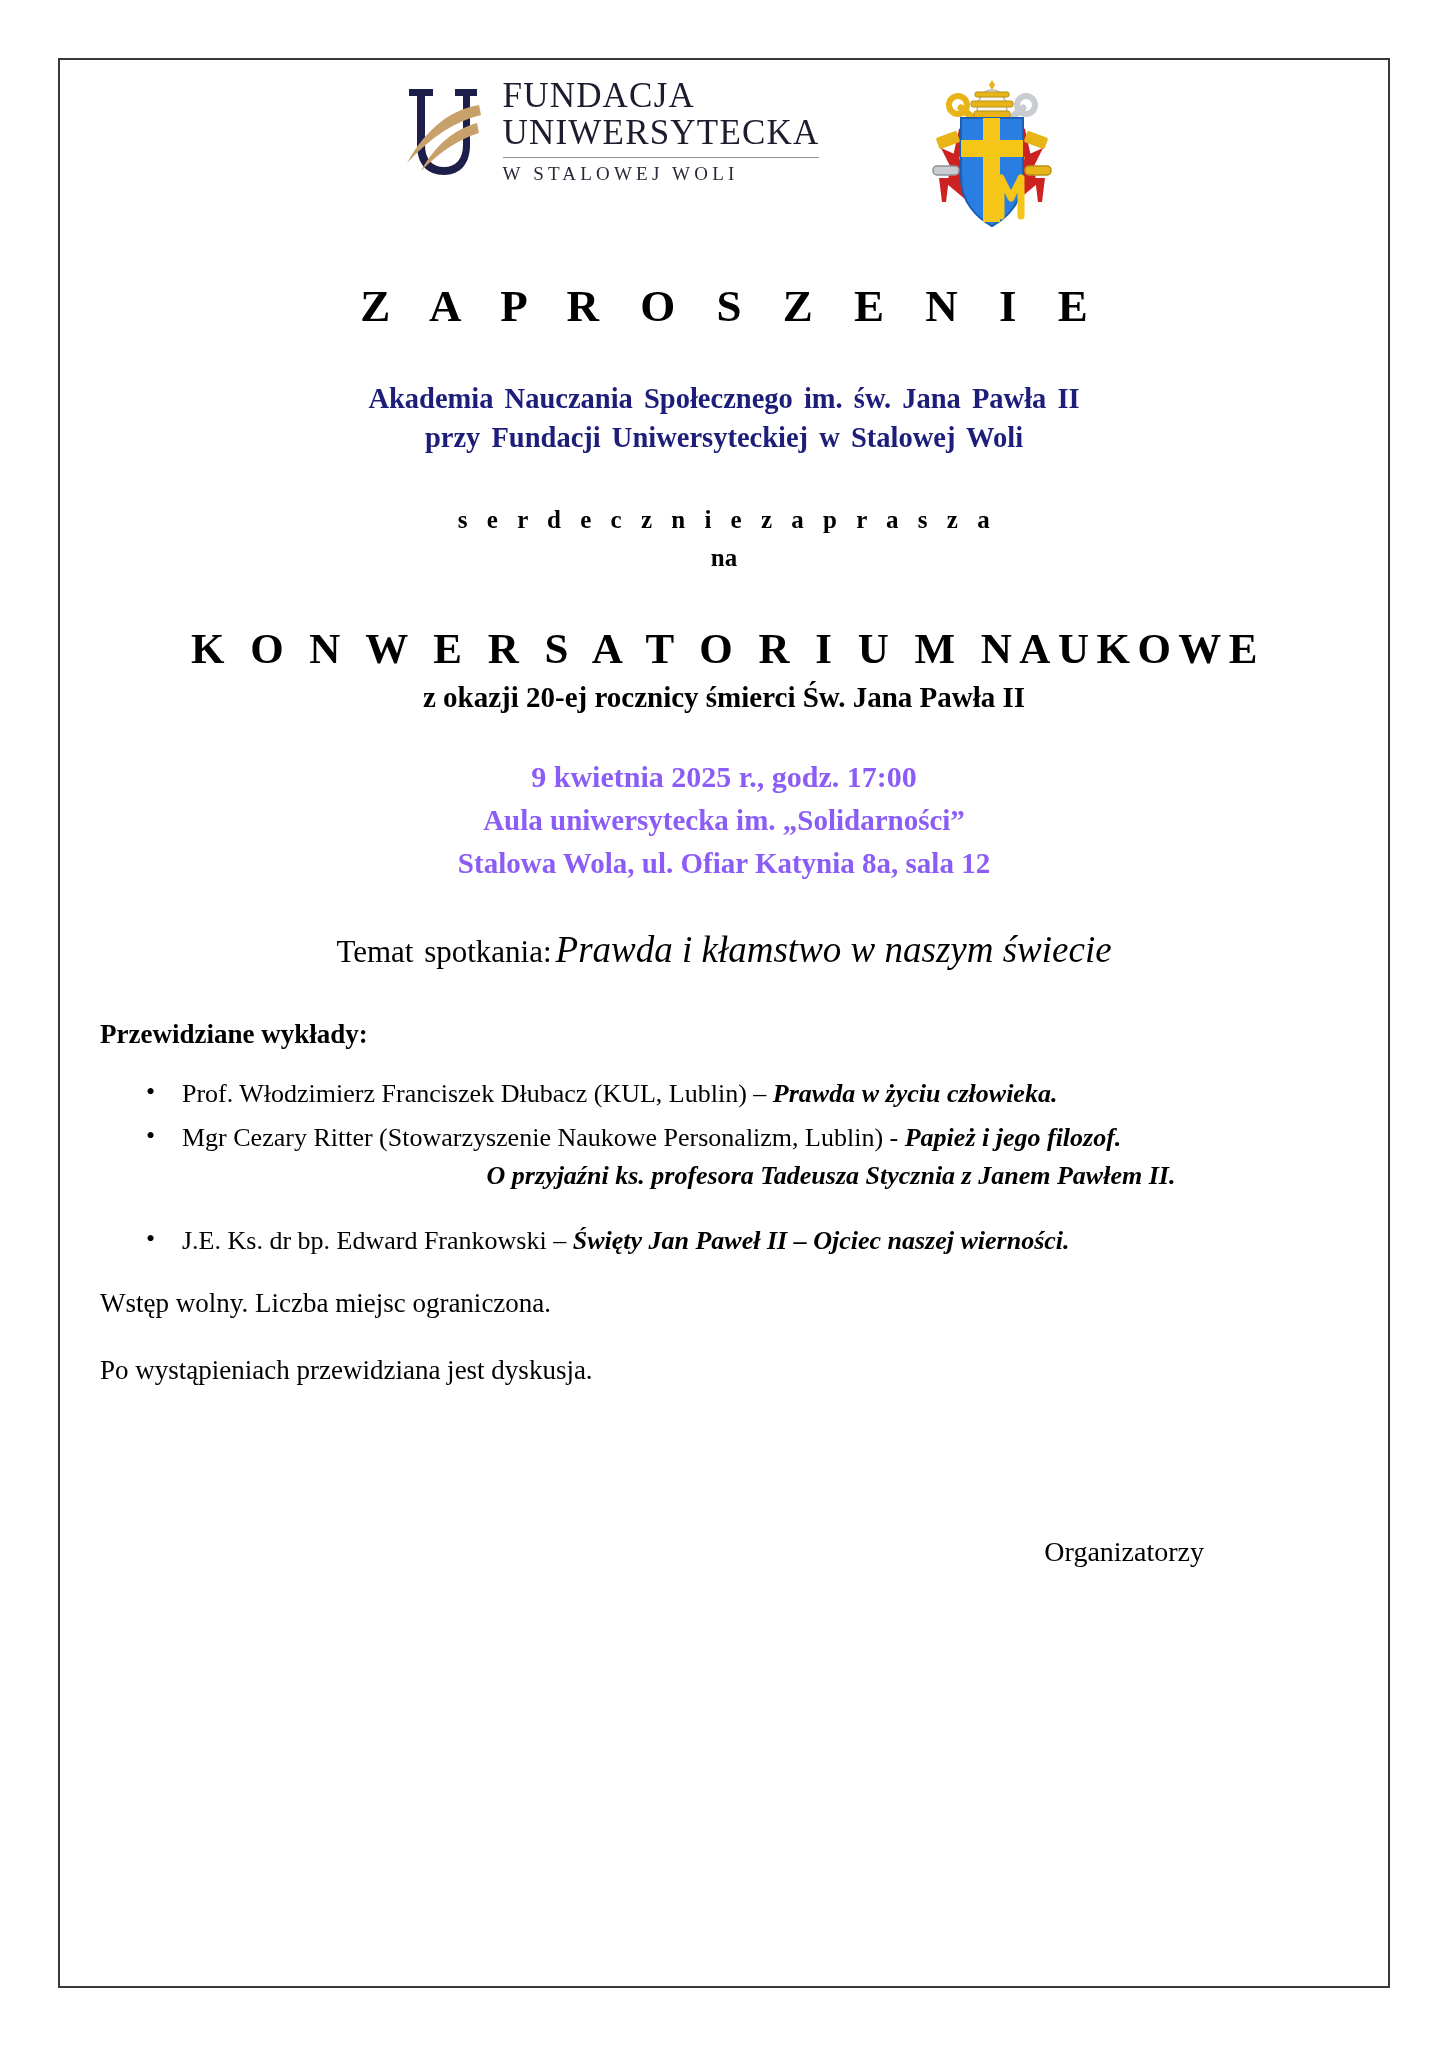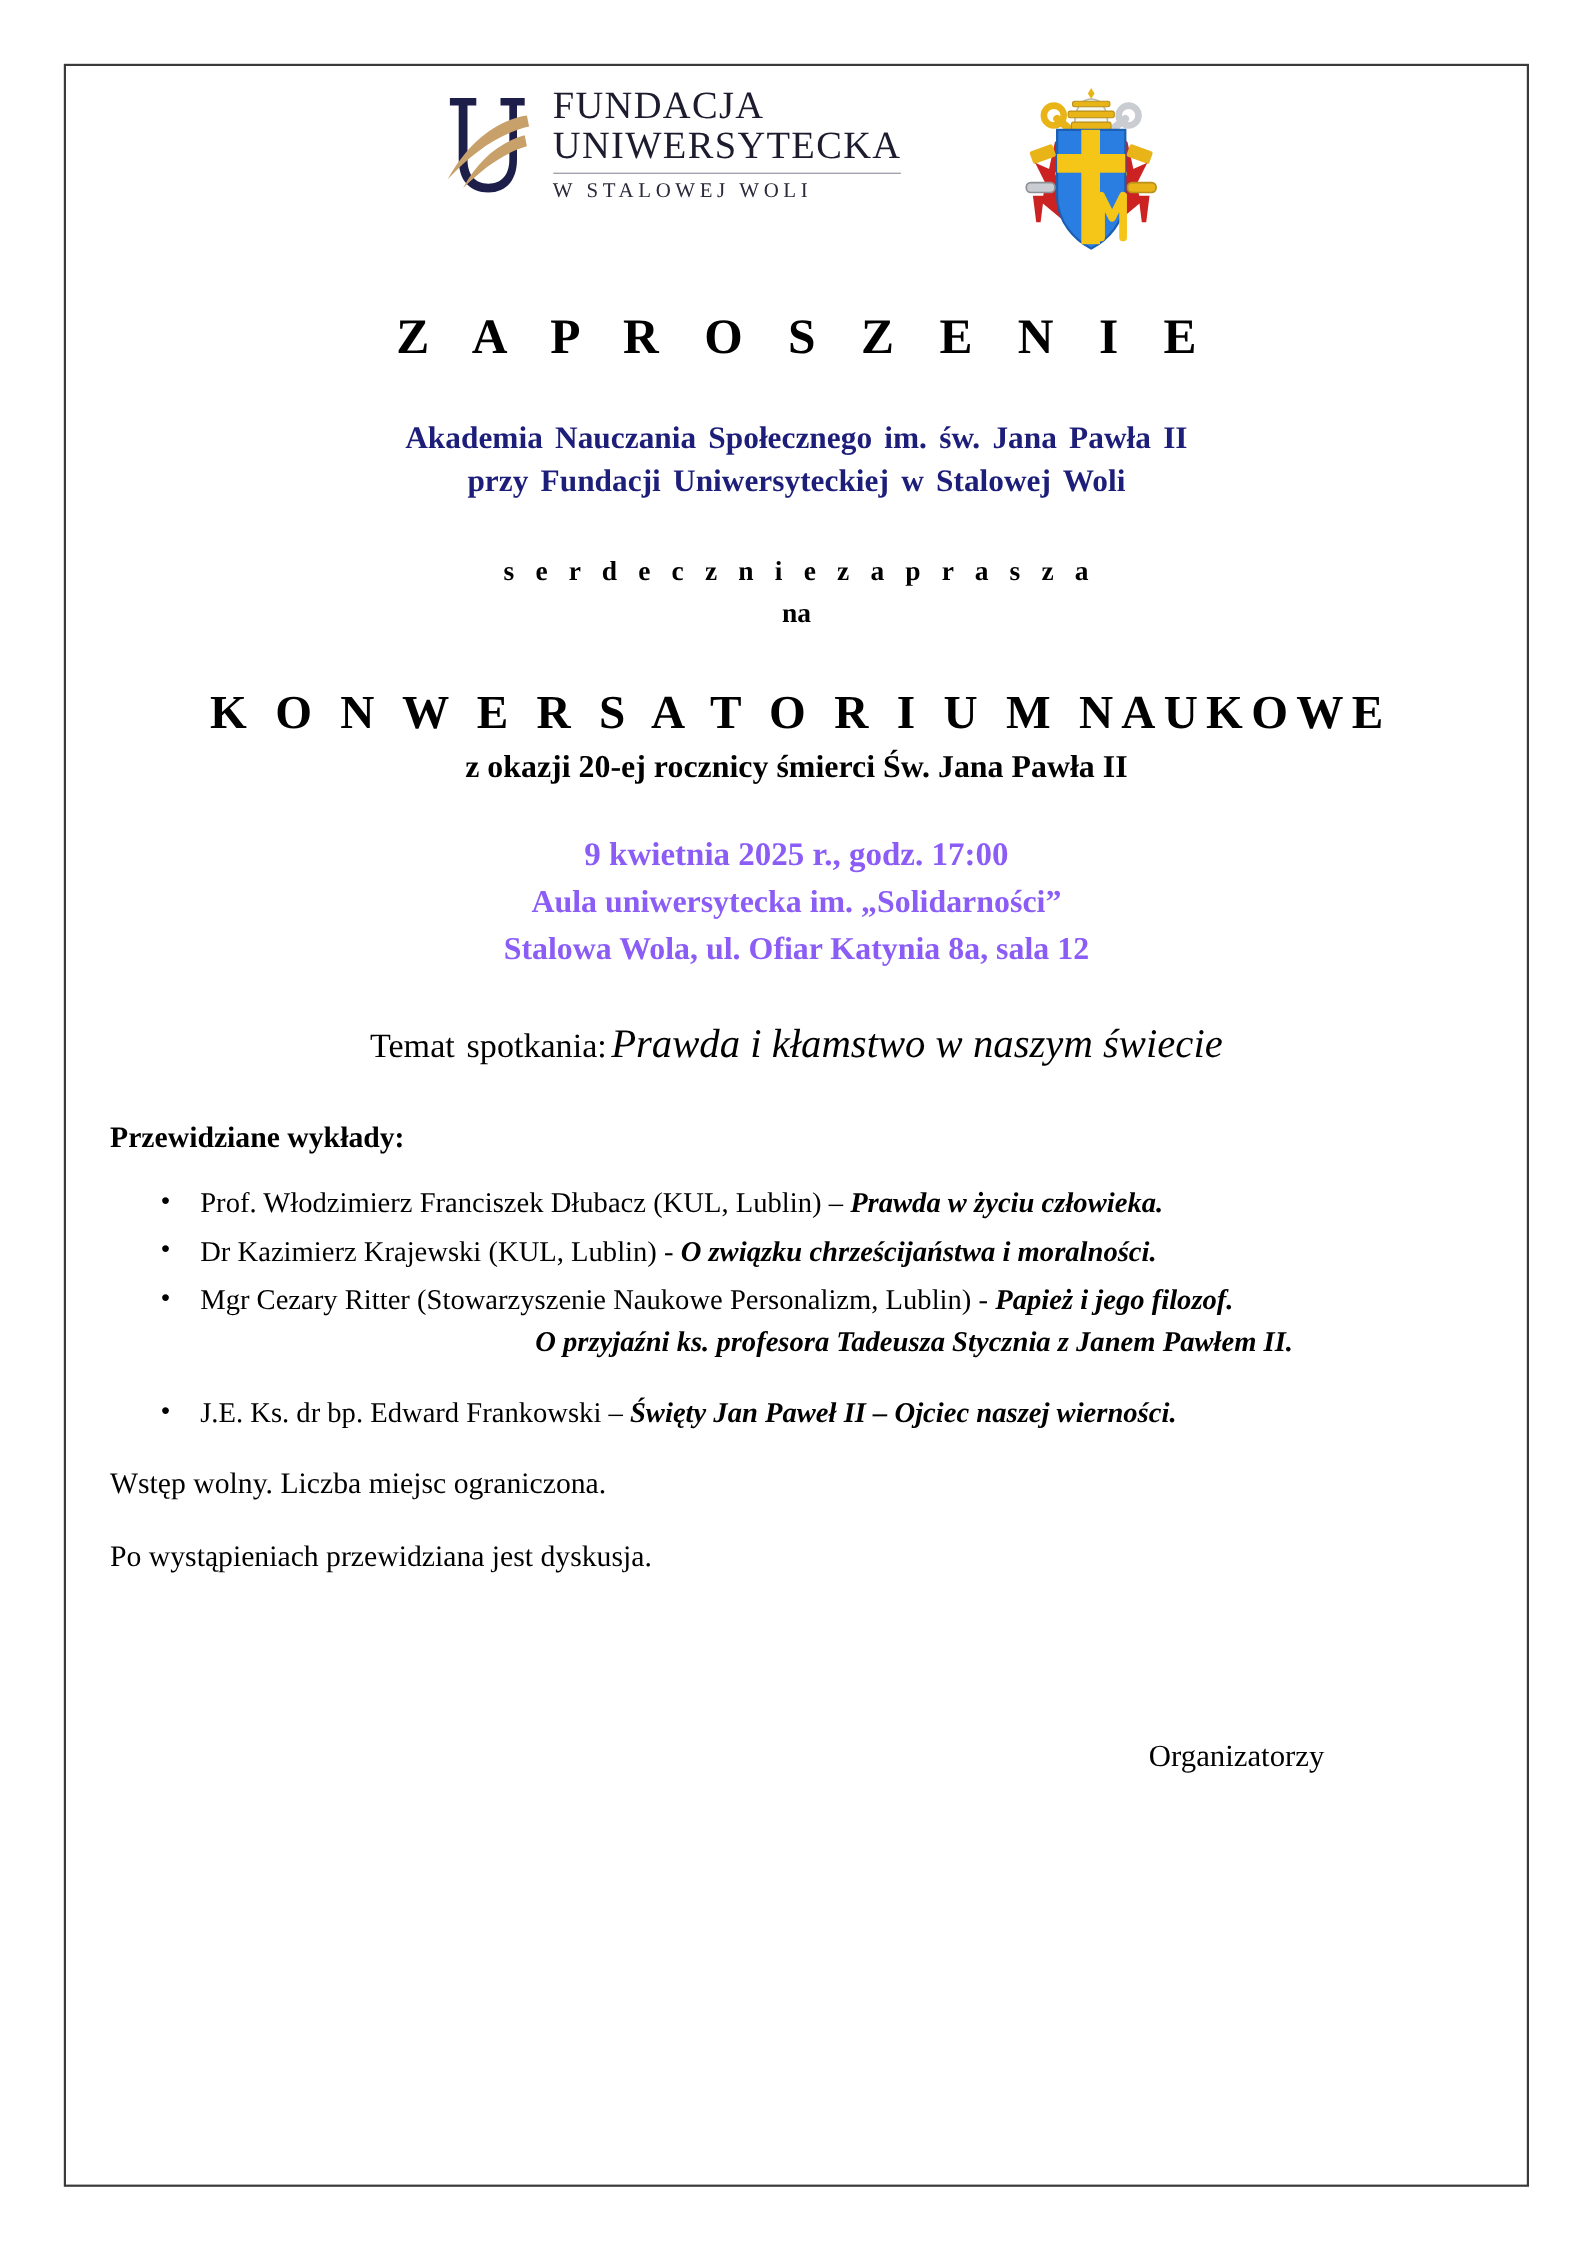--- a/index.html
+++ b/index.html
@@ -353,23 +353,20 @@
       <span class="value">Prawda i kłamstwo w naszym świecie</span>
     </div>
 
     <div class="lect-head">Przewidziane wykłady:</div>
 
     <ul class="lect-list">
       <li>
         <span>Prof. Włodzimierz Franciszek Dłubacz (KUL, Lublin) – </span><span class="li-em">Prawda w życiu człowieka.</span>
       </li>
       <li>
-        <span>Dr Kazimierz Krajewski (KUL, Lublin) - </span><span class="li-em">O związku chrześcijaństwa i moralności.</span>
-      </li>
-      <li>
         <span>Mgr Cezary Ritter (Stowarzyszenie Naukowe Personalizm, Lublin) - </span><span class="li-em">Papież i jego filozof.</span>
         <span class="li-cont indent-b">O przyjaźni ks. profesora Tadeusza Stycznia z Janem Pawłem II.</span>
       </li>
       <li class="gap-before">
         <span>J.E. Ks. dr bp. Edward Frankowski – </span><span class="li-em">Święty Jan Paweł II – Ojciec naszej wierności.</span>
       </li>
     </ul>
 
     <div class="para second">Wstęp wolny. Liczba miejsc ograniczona.</div>
     <div class="para">Po wystąpieniach przewidziana jest dyskusja.</div>

